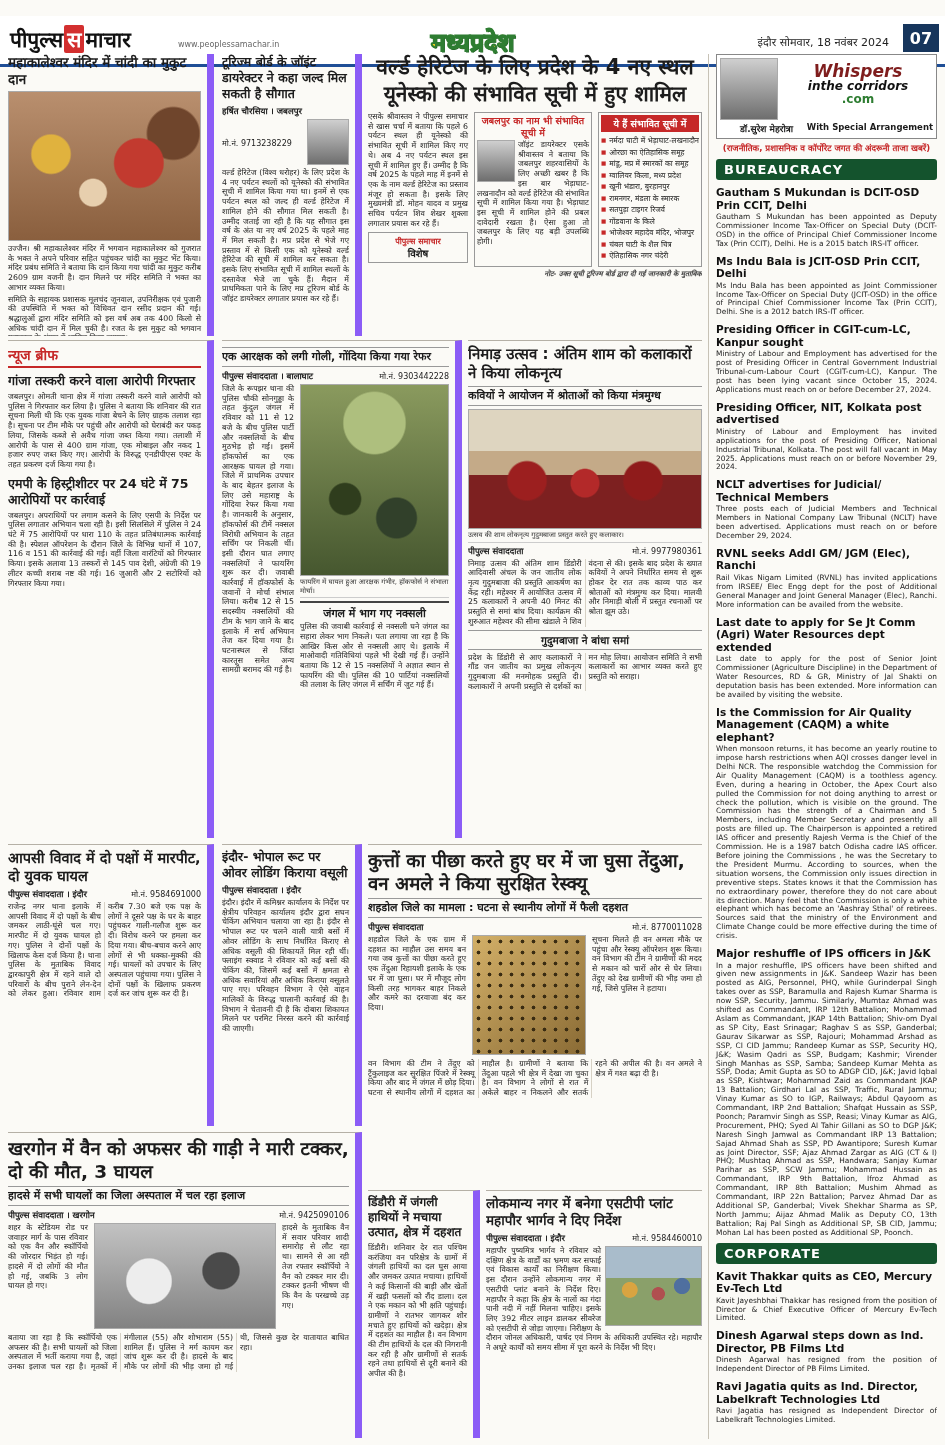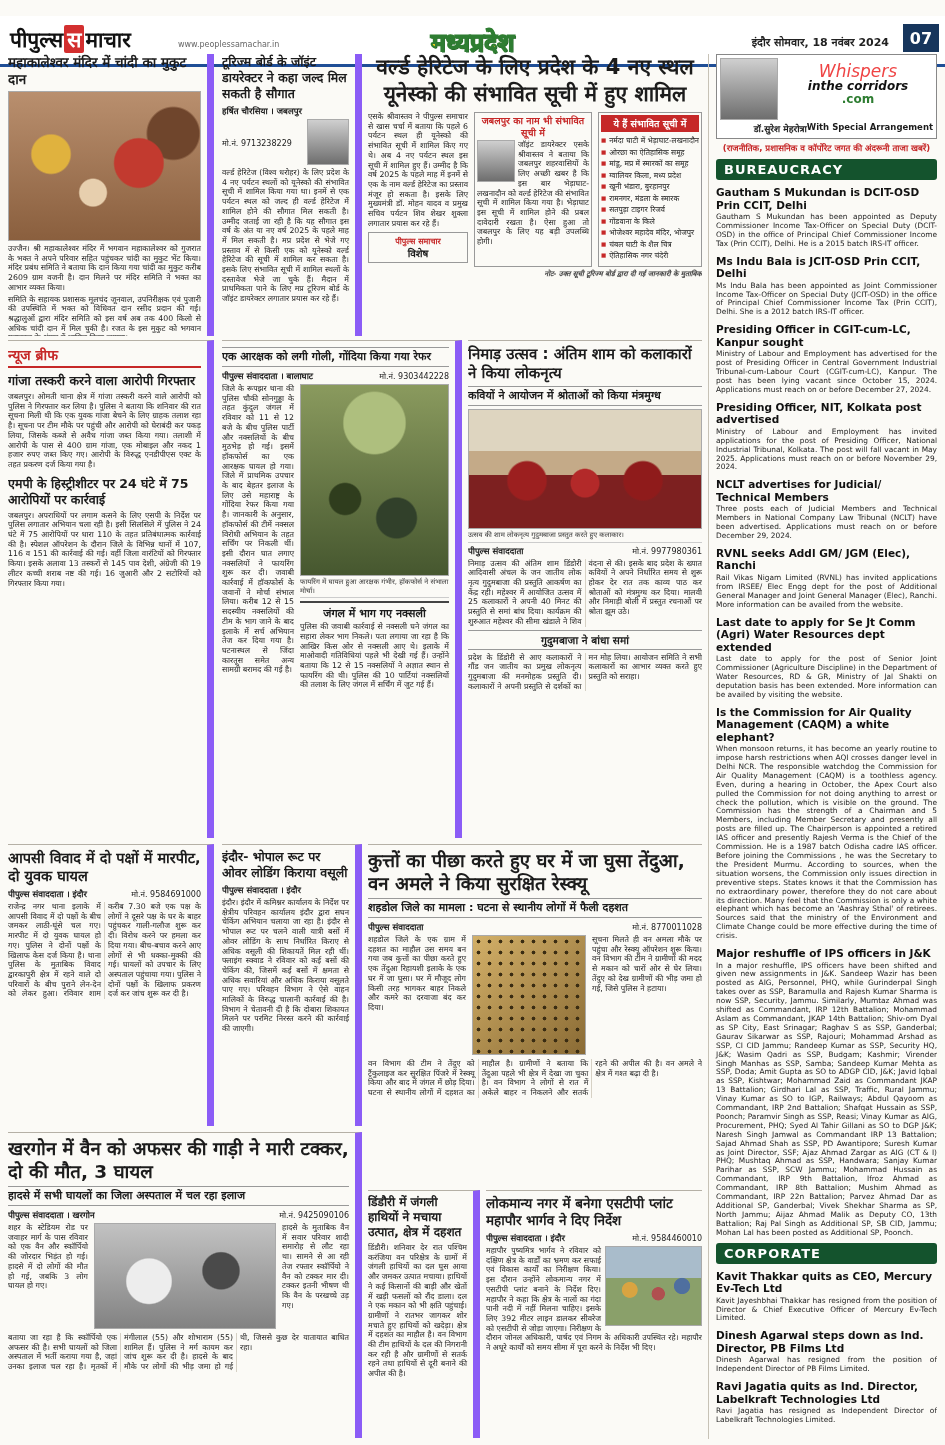--- a/index.html
+++ b/index.html
@@ -10,21 +10,21 @@
   .hr-top{border-top:1px solid #b5b0a6;padding-top:4px;}
 
   
   .masthead{position:absolute;left:0;top:16px;width:945px;height:48px;border-bottom:3px solid #1f4e96;background:#fff;}
   .logo{position:absolute;left:10px;top:9px;font-weight:bold;font-size:21px;color:#111;}
   .logo .accent{display:inline-block;background:#d32f2f;color:#fff;padding:0 3px;margin:0 1px;border-radius:2px;}
   .website{position:absolute;left:178px;top:24px;font-size:8px;color:#666;}
   .mast-section{position:absolute;left:50%;top:8px;transform:translateX(-50%);
     font-size:25px;font-weight:bold;color:#ffd61f;-webkit-text-stroke:1.2px #2e7d32;
     text-shadow:1px 1px 0 #1b5e20;}
-  .dateline{position:absolute;right:56px;top:18px;font-size:11px;font-weight:bold;color:#222;}
+  .dateline{position:absolute;right:56px;top:18px;font-size:11px;font-weight:normal;color:#222;}
   .pagenum{position:absolute;right:6px;top:8px;width:36px;height:28px;background:#16355c;color:#fff;
     font-size:16px;font-weight:bold;display:flex;align-items:center;justify-content:center;}
 
   
   .hlA{font-size:13.5px;line-height:17px;font-weight:bold;margin:0 0 3px 0;}
   .hlB{font-size:12.5px;line-height:16px;font-weight:bold;margin:0 0 3px 0;}
   .hlC{font-size:21px;line-height:27px;font-weight:bold;text-align:center;margin:0 0 4px 0;}
   .hlF{font-size:19px;line-height:24px;font-weight:bold;margin:0 0 3px 0;}
   .hlG{font-size:15px;line-height:19px;font-weight:bold;margin:0 0 3px 0;}
   .hlH{font-size:14.5px;line-height:18px;font-weight:bold;margin:0 0 3px 0;}
@@ -77,24 +77,24 @@
   .rlist-head{background:#c62828;color:#fff;font-weight:bold;font-size:9.5px;text-align:center;padding:2px;margin:0 0 3px 0;}
   .rlist div{font-size:7.5px;line-height:10.5px;}
   .rlist div::before{content:"■";color:#c62828;font-size:5.5px;margin-right:3px;vertical-align:1px;}
   .note{font-size:7px;font-weight:bold;font-style:italic;text-align:right;color:#444;margin-top:2px;}
 
   
   .rightcol{border-left:1px solid #c7c2b6;padding-left:7px;}
   .whispers-box{border:1px solid #888;background:#fff;padding:3px;}
   .wh-row{display:flex;gap:5px;}
   .wh-logo{flex:1;text-align:center;padding-top:4px;}
-  .wh-l1{font-size:17px;font-weight:normal;font-style:italic;color:#ef4444;display:block;line-height:18px;}
+  .wh-l1{font-size:17px;font-weight:bold;font-style:italic;color:#7f1d1d;display:block;line-height:18px;}
   .wh-l2{font-size:12px;font-weight:bold;font-style:italic;color:#111;display:block;line-height:13px;}
   .wh-l3{font-size:12px;font-weight:bold;color:#2e7d32;display:block;line-height:13px;}
-  .wh-foot{display:flex;justify-content:flex-end;margin-top:2px;}
+  .wh-foot{display:flex;justify-content:space-between;margin-top:2px;margin-left:20px;}
   .wh-name{font-size:9px;font-weight:bold;}
   .wh-arr{font-size:8.5px;font-weight:bold;}
   .tagline{color:#c62828;font-weight:bold;font-size:8.5px;line-height:11px;text-align:center;margin:4px 0;}
   .greenbar{background:#14532d;color:#fff;font-weight:bold;font-size:13px;letter-spacing:1px;
     padding:3px 8px;border-radius:3px;margin:5px 0 4px 0;}
   .rc-item h3{font-size:10.5px;line-height:12.5px;margin:6px 0 2px 0;color:#111;}
   .rc-item p{font-size:7.4px;line-height:8.9px;text-align:justify;margin:0;color:#222;}
 
   .nb-title{color:#c62828;font-weight:bold;font-size:14px;border-bottom:2px solid #c62828;
     padding-bottom:2px;margin:0 0 5px 0;}

